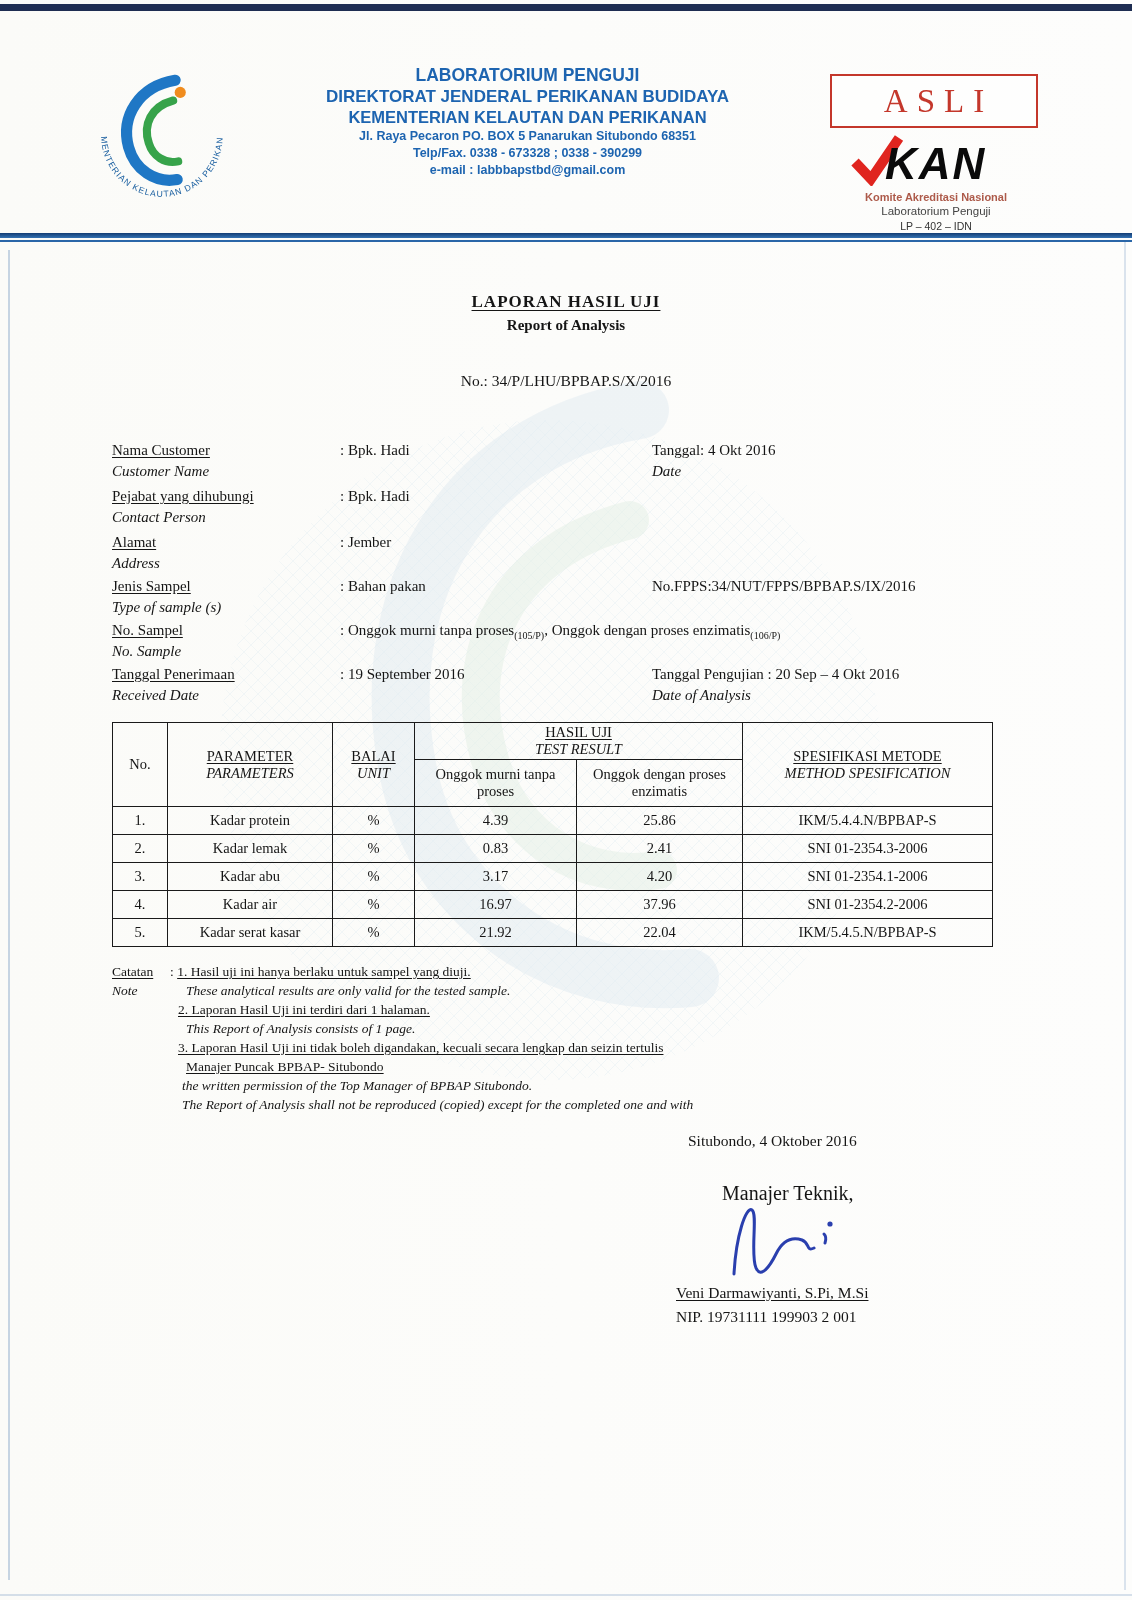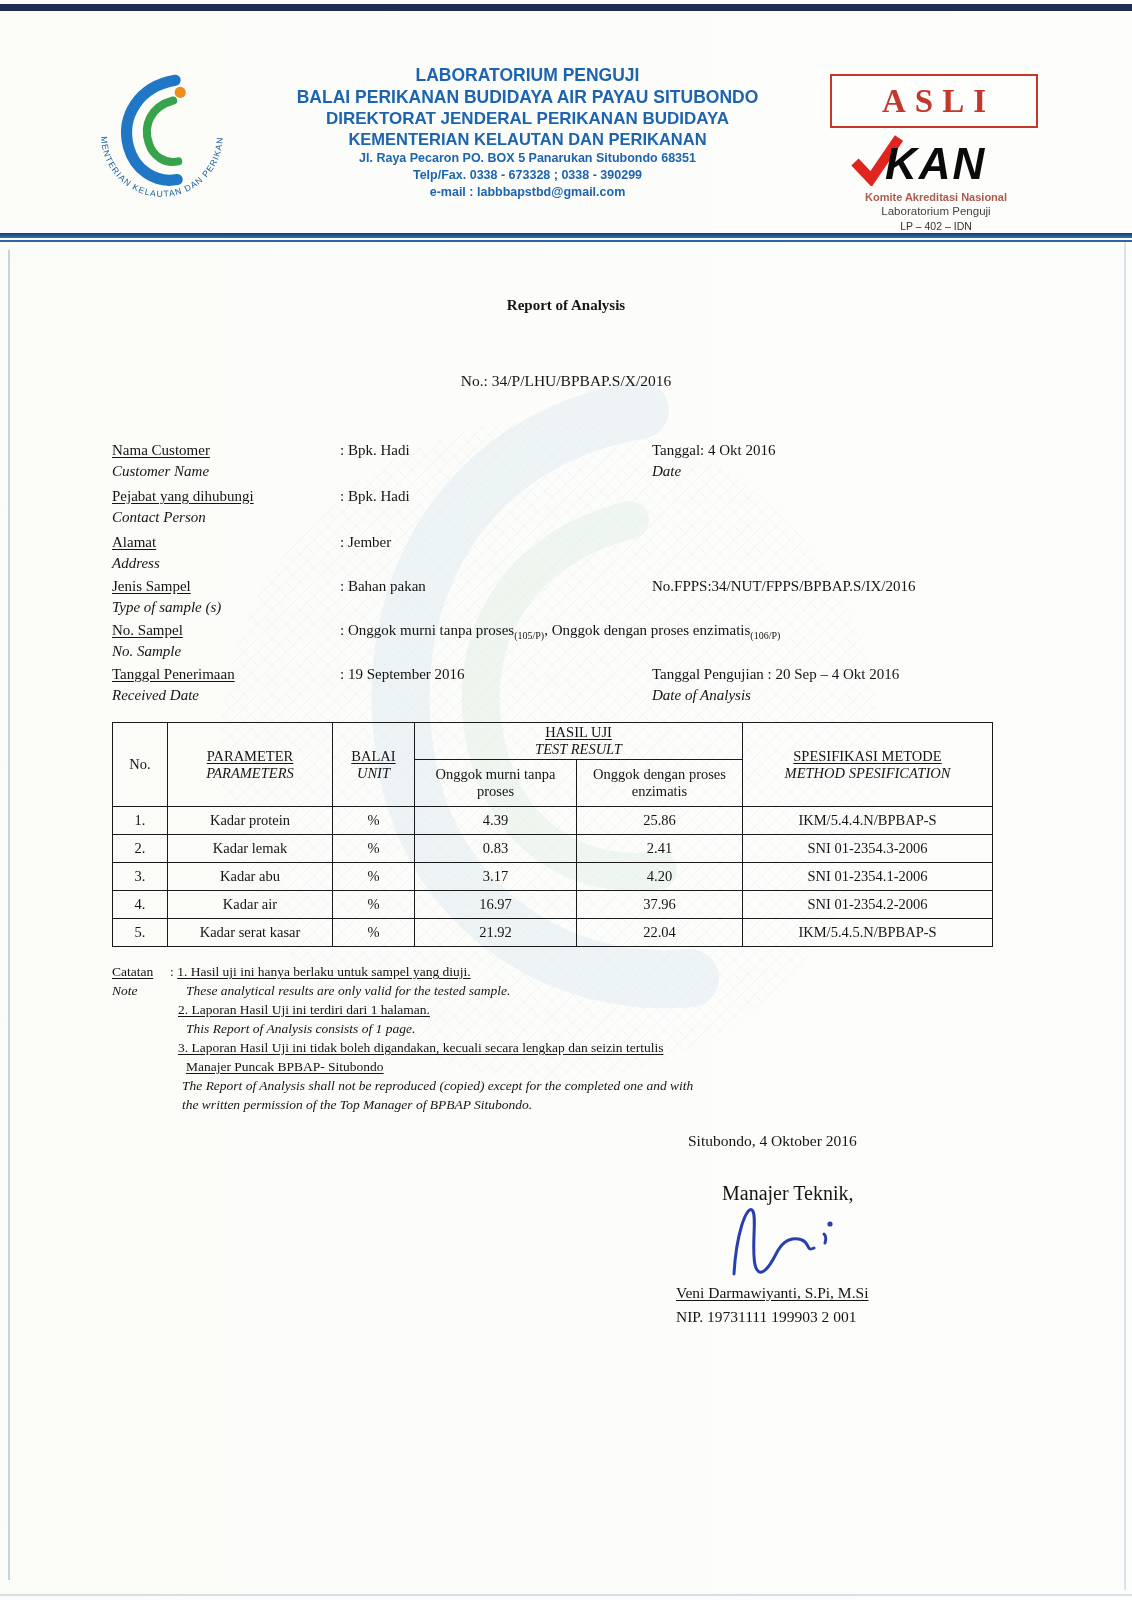--- a/index.html
+++ b/index.html
@@ -15,21 +15,21 @@
   .logo{position:absolute;left:86px;top:60px;width:152px;height:152px;}
   .hdr-center{position:absolute;left:235px;top:64px;width:585px;text-align:center;
               font-family:"Liberation Sans",sans-serif;color:#1d64b0;font-weight:bold;}
   .hc1{font-size:17.5px;line-height:22px;}
   .hc2{font-size:17.5px;line-height:22px;}
   .hc3{font-size:17px;line-height:21px;}
   .hc4{font-size:16.5px;line-height:21px;}
   .hc-small{font-size:12.5px;line-height:17px;}
   .asli{position:absolute;left:830px;top:74px;width:204px;height:50px;border:2px solid #c4372b;
         display:flex;align-items:center;justify-content:center;background:rgba(255,255,255,.6);}
-  .asli span{font-family:"Liberation Serif",serif;font-weight:bold;font-size:33px;color:#c4372b;letter-spacing:9px;padding-left:9px;}
+  .asli span{font-family:"Liberation Serif",serif;font-weight:normal;font-size:33px;color:#c4372b;letter-spacing:9px;padding-left:9px;}
   .kan{position:absolute;left:836px;top:132px;width:200px;text-align:center;font-family:"Liberation Sans",sans-serif;}
   .kan-l1{font-size:11px;font-weight:bold;color:#ad5a4a;line-height:14px;}
   .kan-l2{font-size:11.5px;color:#444;line-height:15px;}
   .kan-l3{font-size:10.5px;color:#333;line-height:14px;}
   .rule-a{position:absolute;left:0;top:233px;width:1132px;height:5px;background:linear-gradient(#123c74,#3472b2);}
   .rule-b{position:absolute;left:0;top:240px;width:1132px;height:2px;background:#2a66a8;}
 
   
   .watermark{position:absolute;left:160px;top:330px;width:800px;height:880px;opacity:.13;pointer-events:none;}
 
@@ -109,21 +109,20 @@
       <path d="M86 40 C 64 46, 56 64, 62 82 C 66 95, 78 103, 91 100" stroke="#37a34a" stroke-width="8" fill="none" stroke-linecap="round"></path>
       <circle cx="93" cy="32" r="5.5" fill="#f08c1e"></circle>
       <text font-family="Liberation Sans, sans-serif" font-size="8.5" fill="#1a5fa0" letter-spacing="1">
         <textPath href="#ringPath" startOffset="50%" text-anchor="middle">KEMENTERIAN KELAUTAN DAN PERIKANAN</textPath>
       </text>
     </svg>
   </div>
 
   <div class="hdr-center">
     <div class="hc1">LABORATORIUM PENGUJI</div>
-    <div class="hc2">BALAI PERIKANAN BUDIDAYA AIR PAYAU SITUBONDO</div>
     <div class="hc3">DIREKTORAT JENDERAL PERIKANAN BUDIDAYA</div>
     <div class="hc4">KEMENTERIAN KELAUTAN DAN PERIKANAN</div>
     <div class="hc-small">Jl. Raya Pecaron PO. BOX 5 Panarukan Situbondo 68351</div>
     <div class="hc-small">Telp/Fax. 0338 - 673328 ; 0338 - 390299</div>
     <div class="hc-small">e-mail : labbbapstbd@gmail.com</div>
   </div>
 
   <div class="asli">
     <span>ASLI</span>
   </div>
@@ -135,20 +134,21 @@
     </svg>
     <div class="kan-l1">Komite Akreditasi Nasional</div>
     <div class="kan-l2">Laboratorium Penguji</div>
     <div class="kan-l3">LP – 402 – IDN</div>
   </div>
 
   <div class="rule-a"></div>
   <div class="rule-b"></div>
 
   <div class="title">
+    <div class="t-id">LAPORAN HASIL UJI</div>
     <div class="t-en">Report of Analysis</div>
   </div>
   <div class="report-no">No.: 34/P/LHU/BPBAP.S/X/2016</div>
 
   <div class="info">
 
     <div class="irow" style="top:0">
       <span class="lbl">Nama Customer</span>
       <span class="lbl-en">Customer Name</span>
       <span class="val">: Bpk. Hadi</span>
@@ -275,22 +275,22 @@
       <div class="n1">Catatan</div>
       <div class="n2">Note</div>
     </div>
     <div class="col-r">
       <span class="nl"><span>:</span> <span class="id">1. Hasil uji ini hanya berlaku untuk sampel yang diuji.</span></span>
       <span class="nl ind2"><span class="en">These analytical results are only valid for the tested sample.</span></span>
       <span class="nl ind1"><span class="id">2. Laporan Hasil Uji ini terdiri dari 1 halaman.</span></span>
       <span class="nl ind2"><span class="en">This Report of Analysis consists of 1 page.</span></span>
       <span class="nl ind1"><span class="id">3. Laporan Hasil Uji ini tidak boleh digandakan, kecuali secara lengkap dan seizin tertulis</span></span>
       <span class="nl ind2"><span class="id">Manajer Puncak  BPBAP- Situbondo</span></span>
+      <span class="nl ind3"><span class="en">the  written permission of the Top  Manager of BPBAP Situbondo.</span></span>
       <span class="nl ind3"><span class="en">The Report of Analysis shall not  be  reproduced (copied) except for the completed one and with</span></span>
-      <span class="nl ind3"><span class="en">the  written permission of the Top  Manager of BPBAP Situbondo.</span></span>
     </div>
   </div>
 
   <div class="sig-place">Situbondo, 4 Oktober 2016</div>
   <div class="sig-role">Manajer Teknik,</div>
   <div class="sig-svg">
     <svg viewBox="0 0 160 90" width="160" height="90">
       <path d="M28 78 C 30 40, 40 10, 46 14 C 52 18, 44 58, 50 72 C 55 83, 64 70, 70 58 C 76 46, 84 40, 96 44 C 104 47, 100 56, 108 52" stroke="#2a3fae" stroke-width="3" fill="none" stroke-linecap="round"></path>
       <path d="M118 38 q3 3 1 9" stroke="#2a3fae" stroke-width="3" fill="none" stroke-linecap="round"></path>
       <circle cx="124" cy="28" r="2.6" fill="#2a3fae"></circle>

